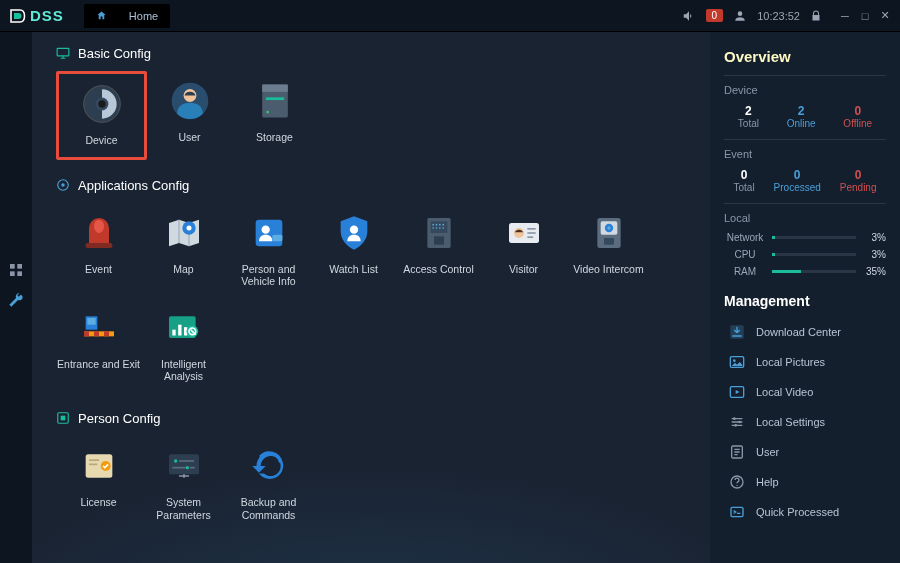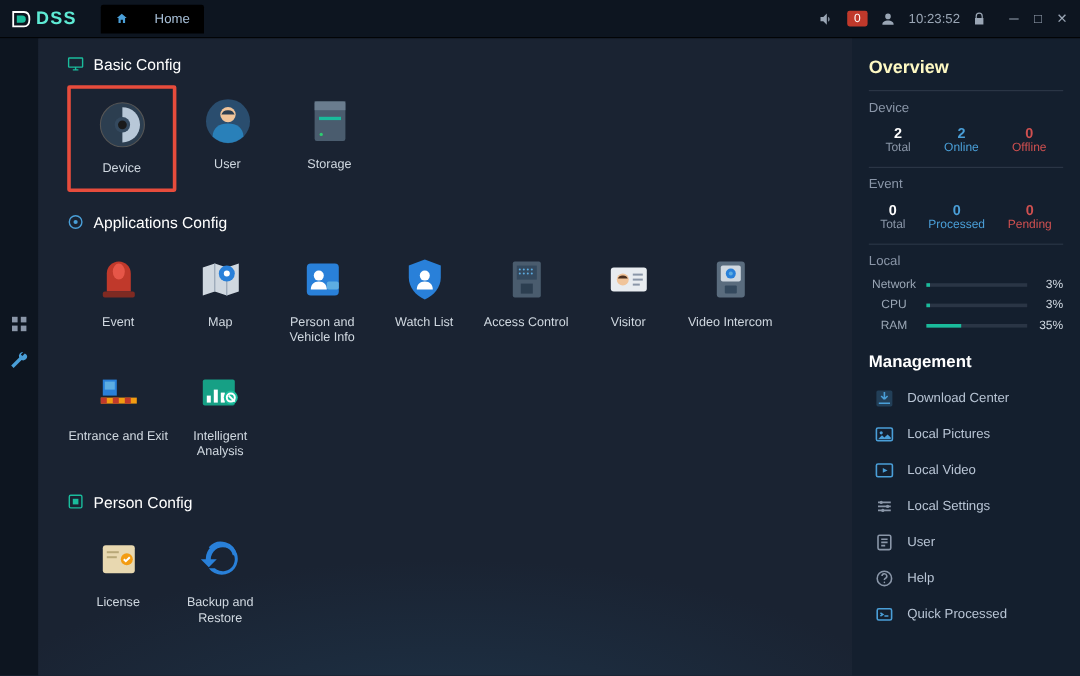--- a/index.html
+++ b/index.html
@@ -376,25 +376,39 @@
               <path stroke="#fff" stroke-width="2" fill="none" d="M29 24l2 2 4-4"></path>
               <rect x="12" y="16" width="12" height="2" fill="#b8a878"></rect>
               <rect x="12" y="21" width="10" height="2" fill="#b8a878"></rect>
             </svg>
           </div>
         <span class="tlabel">License</span>
       </div>
       <div class="tile">
         <div class="ticon">
             <svg width="40" height="40" viewBox="0 0 48 48">
+              <rect x="6" y="10" width="36" height="24" rx="2" fill="#2c3e50"></rect>
+              <circle cx="14" cy="18" r="2" fill="#1abc9c"></circle>
+              <rect x="18" y="17" width="18" height="2" fill="#5a6c7e"></rect>
+              <circle cx="28" cy="26" r="2" fill="#1abc9c"></circle>
+              <rect x="10" y="25" width="16" height="2" fill="#5a6c7e"></rect>
+              <rect x="31" y="25" width="6" height="2" fill="#5a6c7e"></rect>
+              <path stroke="#8a96a8" stroke-width="2" d="M18 36h12M24 34v4"></path>
+            </svg>
+          </div>
+        <span class="tlabel">System Parameters</span>
+      </div>
+      <div class="tile">
+        <div class="ticon">
+            <svg width="40" height="40" viewBox="0 0 48 48">
               <path fill="#2980d9" d="M14 24a12 12 0 1 1 4 9h-6a16 16 0 1 0-3-9h-5l8 8 8-8h-6z"></path>
               <path fill="#2980d9" d="M36 20h4a16 16 0 0 0-28-8l3 3a12 12 0 0 1 21 5z"></path>
             </svg>
           </div>
-        <span class="tlabel">Backup and Restore</span>
+        <span class="tlabel">Backup and Commands</span>
       </div>
     </div>
   </div>
 
   <div class="rightpanel">
     <div class="rp-title">Overview</div>
 
     <div class="rp-sub">Device</div>
     <div class="stat-row">
       <div class="stat white">

